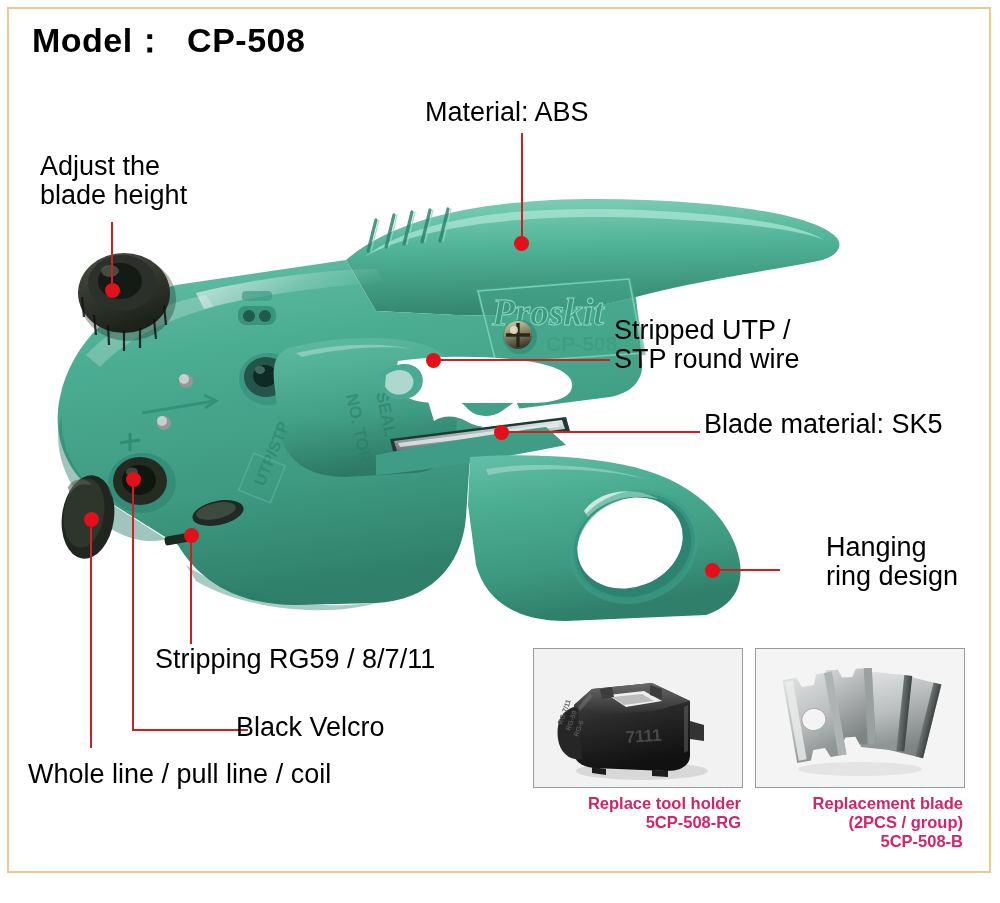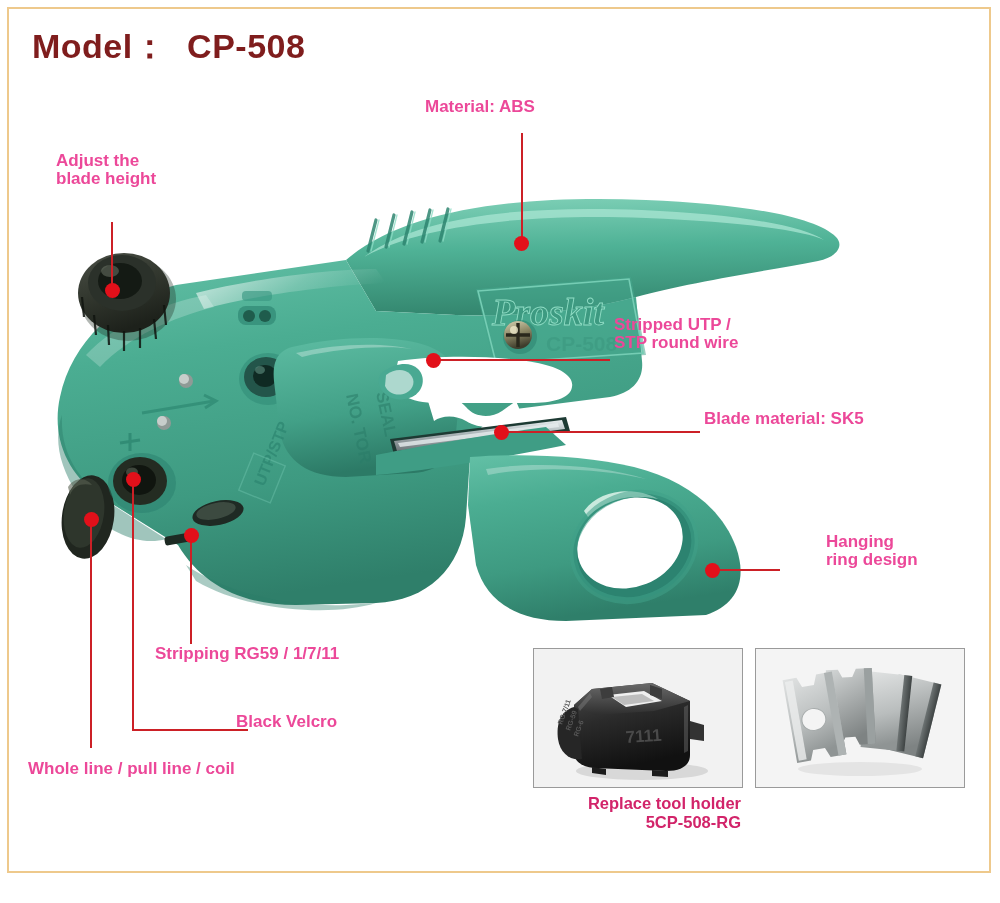--- a/index.html
+++ b/index.html
@@ -8,29 +8,29 @@
   #stage{position:relative;width:1000px;height:903px;background:#fff;}
 
   
   .frame{
     position:absolute;left:7px;top:7px;width:984px;height:866px;
     border:2px solid #eec98c;box-sizing:border-box;background:transparent;
     pointer-events:none;
   }
 
   .title{
-    position:absolute;left:32px;top:24px;
-    font-size:34px;font-weight:700;color:#7f1d1d;letter-spacing:.5px;
+    position:absolute;left:32px;top:18px;
+    font-size:34px;font-weight:700;color:#000000;letter-spacing:.5px;
     white-space:pre;
   }
 
   
   .lbl{
-    position:absolute;color:#ec4899;font-size:17px;line-height:1.06;
-    font-weight:700;white-space:pre-line;
+    position:absolute;color:#000000;font-size:27px;line-height:1.06;
+    font-weight:400;white-space:pre-line;
   }
   .lbl.r{text-align:left;}
 
   
   .ln{position:absolute;background:#cc2026;}
   .ln.h{height:2px;}
   .ln.v{width:2px;}
   .dot{position:absolute;width:15px;height:15px;border-radius:50%;background:#e2101a;}
 
   
@@ -300,32 +300,32 @@
 
   <div class="ln v" style="left:132px;top:478px;height:252px;"></div>
   <div class="ln h" style="left:132px;top:729px;width:116px;"></div>
   <div class="dot" style="left:126px;top:472px;"></div>
 
   <div class="ln v" style="left:90px;top:518px;height:230px;"></div>
   <div class="dot" style="left:84px;top:512px;"></div>
 
   <div class="lbl" style="left:425px;top:98px;">Material: ABS</div>
 
-  <div class="lbl" style="left:56px;top:152px;">Adjust the
+  <div class="lbl" style="left:40px;top:152px;">Adjust the
 blade height</div>
 
   <div class="lbl r" style="left:614px;top:316px;">Stripped UTP /
 STP round wire</div>
 
   <div class="lbl r" style="left:704px;top:410px;">Blade material: SK5</div>
 
   <div class="lbl r" style="left:786px;top:533px;margin-left:40px;">Hanging
 ring design</div>
 
-  <div class="lbl" style="left:155px;top:645px;">Stripping RG59 / 1/7/11</div>
+  <div class="lbl" style="left:155px;top:645px;">Stripping RG59 / 8/7/11</div>
 
   <div class="lbl" style="left:236px;top:713px;">Black Velcro</div>
 
   <div class="lbl" style="left:28px;top:760px;">Whole line / pull line / coil</div>
 
   <div class="thumbs">
 
     <div class="thumb" style="left:0px;width:208px;">
       <div class="box" style="width:208px;height:138px;">
         <svg viewBox="0 0 208 138" width="208" height="138">
@@ -416,16 +416,19 @@
             <path d="M34,24 L48,24 L52,34 L64,34 L68,24 L84,24
                      L84,108 L68,108 L64,98 L52,98 L48,108 L34,108 Z" fill="url(#bl1)"></path>
             <ellipse cx="58" cy="68" rx="12" ry="11" fill="#f4f4f4"></ellipse>
             <ellipse cx="58" cy="68" rx="12" ry="11" fill="none" stroke="#a6abab" stroke-width="1"></ellipse>
             <path d="M76,24 L84,24 L84,108 L76,108 Z" fill="#aeb3b3"></path>
             <path d="M36,26 L44,26 L44,106 L36,106 Z" fill="#eceeee" opacity="0.8"></path>
           </g>
           <ellipse cx="104" cy="120" rx="62" ry="7" fill="#e4e4e4"></ellipse>
         </svg>
       </div>
+      <div class="cap">Replacement blade
+(2PCS / group)
+5CP-508-B</div>
     </div>
   </div>
 
 </div>
 
 </body></html>

